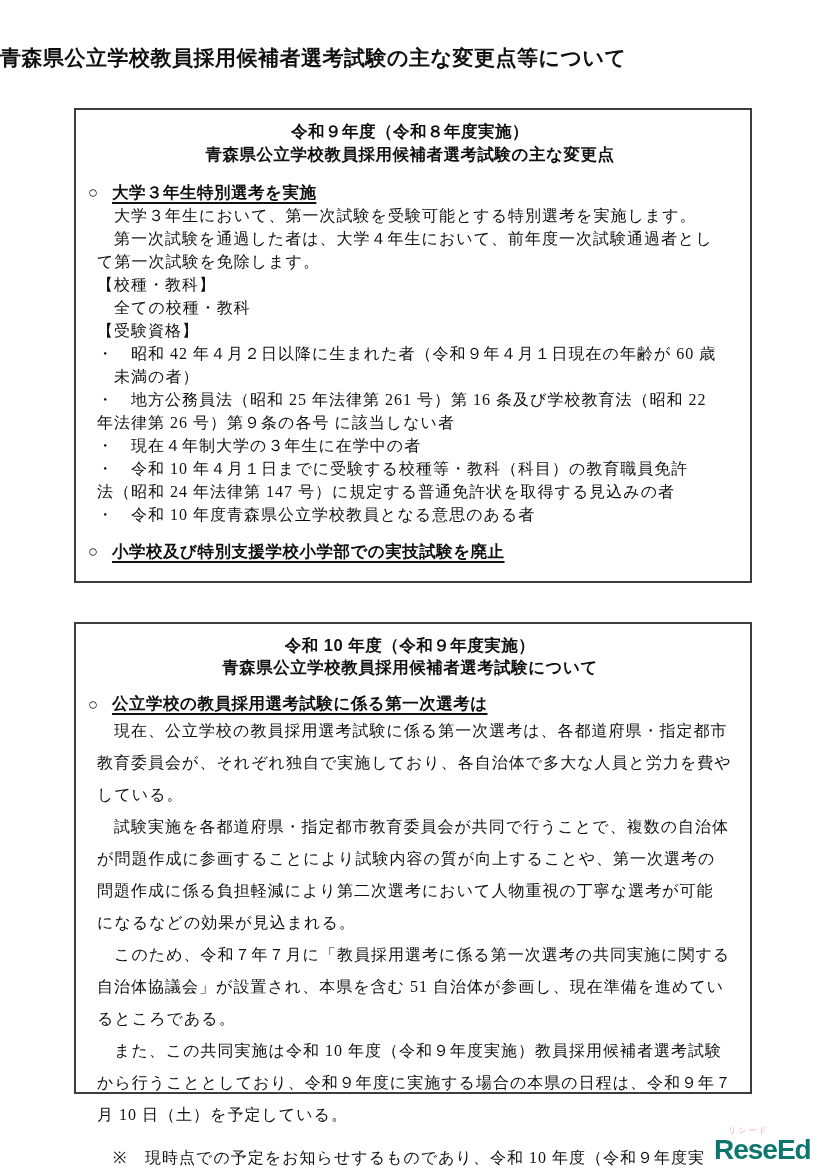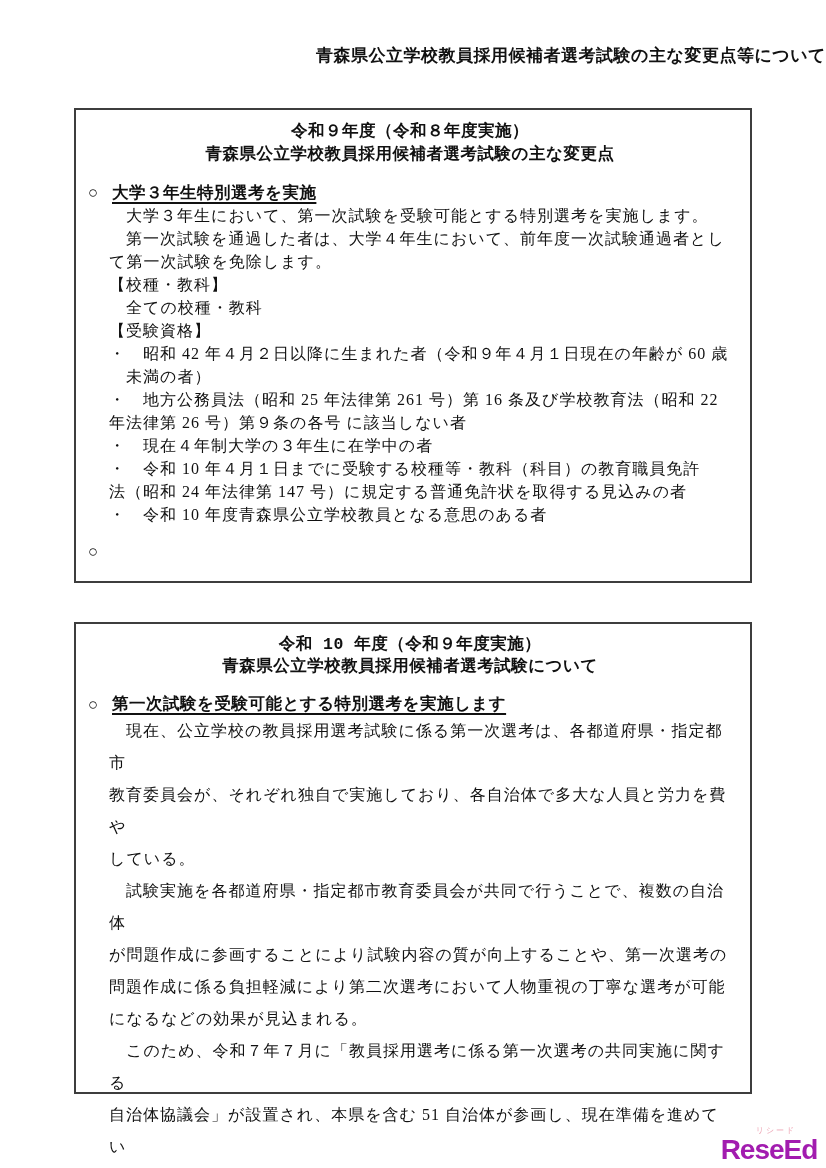--- a/index.html
+++ b/index.html
@@ -10,40 +10,40 @@
     height: 1168px;
     overflow: hidden;
     color: #111111;
     font-family: "Liberation Serif", serif;
   }
   .page-title {
     position: absolute;
     top: 44px;
     left: 0;
     width: 100%;
-    text-align: right;
+    text-align: left;
     font-family: Liberation Sans, sans-serif;
     font-weight: bold;
-    font-size: 17px;
+    font-size: 21px;
     letter-spacing: 0.5px;
     white-space: pre-line;
   }
   .content-box {
     position: absolute;
     left: 74px;
     width: 678px;
     border: 2px solid #3d3d3d;
     background: #ffffff;
     padding: 10px 18px 10px 12px;
   }
   .box-1 { top: 108px; height: 475px; }
   .box-2 { top: 622px; height: 472px; }
   .box-heading {
     text-align: center;
-    font-family: Liberation Mono, monospace;
+    font-family: Liberation Sans, sans-serif;
     font-weight: bold;
     font-size: 16.5px;
     line-height: 23px;
     letter-spacing: 0.5px;
     white-space: pre-line;
   }
   .box-2 .box-heading { line-height: 22px; }
   .section { margin-top: 15px; }
   .section-2 { margin-top: 14px; }
   .sec-head {
@@ -57,21 +57,21 @@
   }
   .box-2 .sec-head { line-height: 22px; }
   .sec-marker { flex: none; width: 24px; }
   .sec-title {
     text-decoration: underline;
     text-underline-offset: 4px;
     text-decoration-thickness: 1.5px;
     font-family: Liberation Serif, serif;
   }
   .sec-body {
-    margin-left: 21px;
+    margin-left: 9px;
     font-family: "Liberation Serif", serif;
     font-size: 16px;
     line-height: 23px;
     letter-spacing: 1px;
     white-space: pre-line;
   }
   .box-2 .sec-body { line-height: 32px; }
   .note {
     display: flex;
     align-items: flex-start;
@@ -82,41 +82,40 @@
     line-height: 22px;
     letter-spacing: 1px;
   }
   .note-marker { flex: none; width: 32px; }
   .note-body { white-space: pre-line; }
   .watermark {
     position: absolute;
     right: 2px;
     bottom: 4px;
     width: 110px;
-    text-align: center;
     line-height: 1;
     user-select: none;
   }
   .watermark-furigana {
     display: block;
     font-family: "Liberation Sans", sans-serif;
     font-size: 8px;
     letter-spacing: 2px;
     color: #eda7b6;
     margin-left: 14px;
     margin-bottom: 1px;
   }
   .watermark-logo {
     display: block;
     font-family: "Liberation Sans", sans-serif;
     font-weight: bold;
     font-style: normal;
     font-size: 28px;
     letter-spacing: -1px;
-    color: #a21caf;
+    color: #0f766e;
   }
 </style>
 </head>
 <body>
 
 <div class="page-title">青森県公立学校教員採用候補者選考試験の主な変更点等について</div>
 
 <div class="content-box box-1">
   <div class="box-heading">令和９年度（令和８年度実施）
 青森県公立学校教員採用候補者選考試験の主な変更点</div>
@@ -138,32 +137,33 @@
 年法律第 26 号）第９条の各号 に該当しない者
 ・　現在４年制大学の３年生に在学中の者
 ・　令和 10 年４月１日までに受験する校種等・教科（科目）の教育職員免許
 法（昭和 24 年法律第 147 号）に規定する普通免許状を取得する見込みの者
 ・　令和 10 年度青森県公立学校教員となる意思のある者</div>
   </div>
 
   <div class="section section-2">
     <div class="sec-head">
       <span class="sec-marker">○</span>
+      <span class="sec-title">小学校及び特別支援学校小学部での実技試験を廃止</span>
     </div>
   </div>
 </div>
 
 <div class="content-box box-2">
   <div class="box-heading">令和 10 年度（令和９年度実施）
 青森県公立学校教員採用候補者選考試験について</div>
 
   <div class="section">
     <div class="sec-head">
       <span class="sec-marker">○</span>
-      <span class="sec-title">第一次試験を受験可能とする特別選考を実施します</span>
+      <span class="sec-title">公立学校の教員採用選考試験に係る第一次選考は</span>
     </div>
     <div class="sec-body">　現在、公立学校の教員採用選考試験に係る第一次選考は、各都道府県・指定都市
 教育委員会が、それぞれ独自で実施しており、各自治体で多大な人員と労力を費や
 している。
 　試験実施を各都道府県・指定都市教育委員会が共同で行うことで、複数の自治体
 が問題作成に参画することにより試験内容の質が向上することや、第一次選考の
 問題作成に係る負担軽減により第二次選考において人物重視の丁寧な選考が可能
 になるなどの効果が見込まれる。
 　このため、令和７年７月に「教員採用選考に係る第一次選考の共同実施に関する
 自治体協議会」が設置され、本県を含む 51 自治体が参画し、現在準備を進めてい

